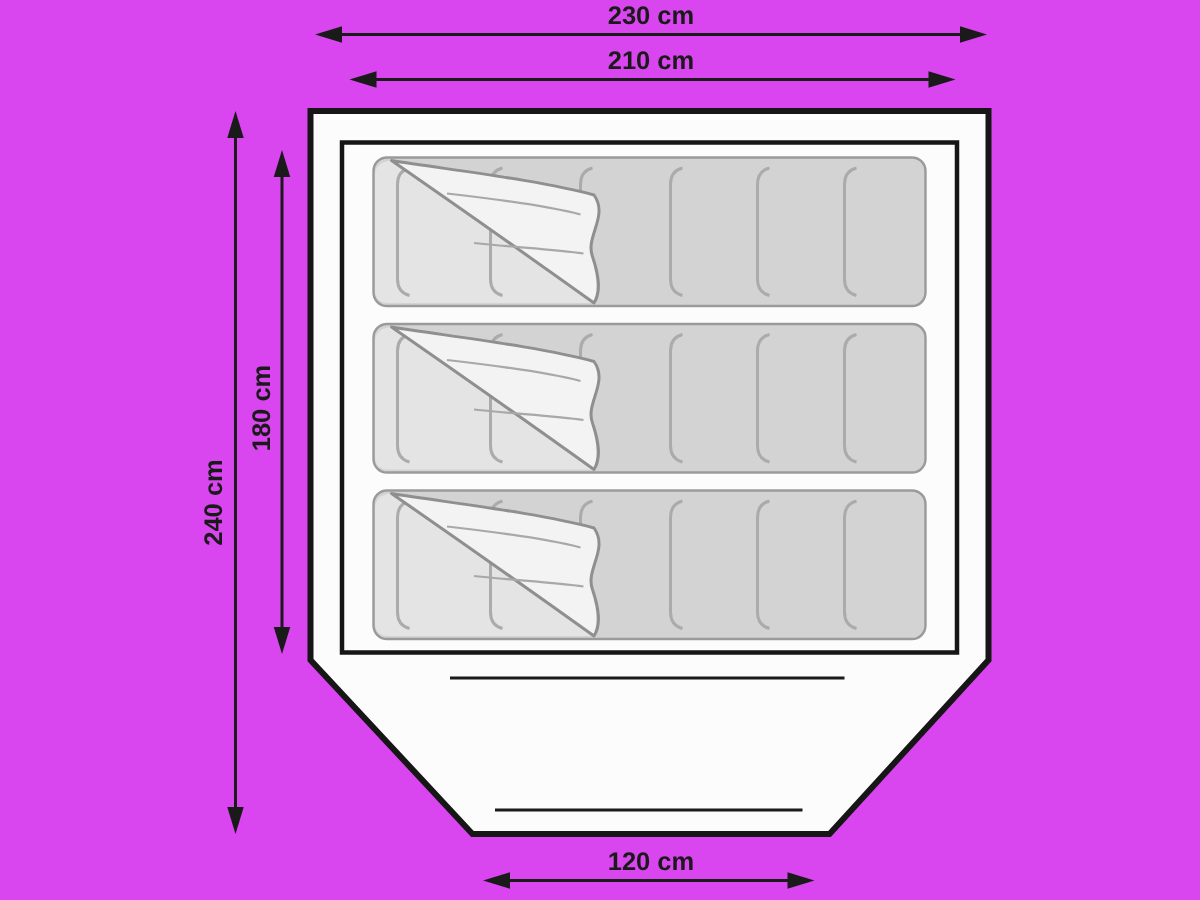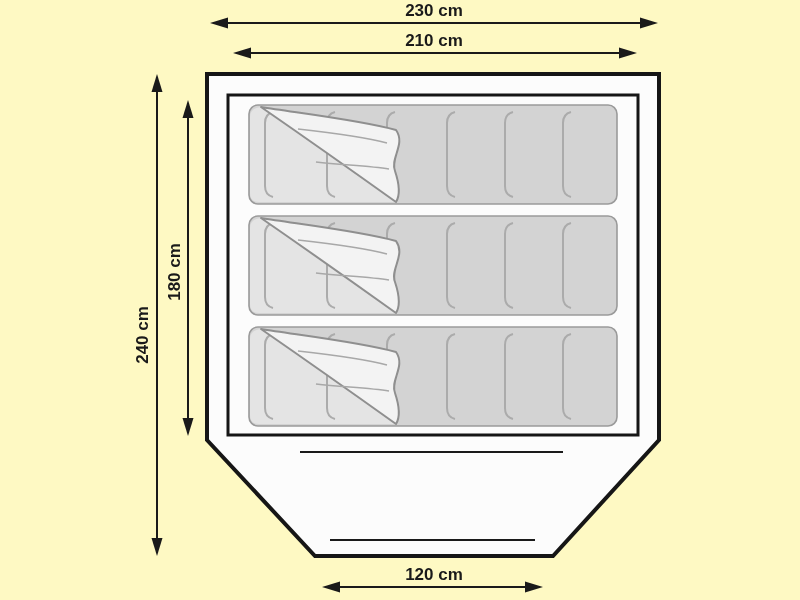--- a/index.html
+++ b/index.html
@@ -1,20 +1,20 @@
 <!DOCTYPE html>
 <html><head>
 <meta charset="utf-8">
 <style>
   html, body { margin: 0; padding: 0; }
   .stage {
     position: relative;
     width: 800px;
     height: 600px;
-    background: #fef9c3;
+    background: #d946ef;
     overflow: hidden;
     font-family: "Liberation Sans", sans-serif;
   }
   .dim-label {
     font-family: "Liberation Sans", sans-serif;
     font-size: 17px;
     font-weight: 600;
     fill: #1a1a1a;
   }
   svg { display: block; }

